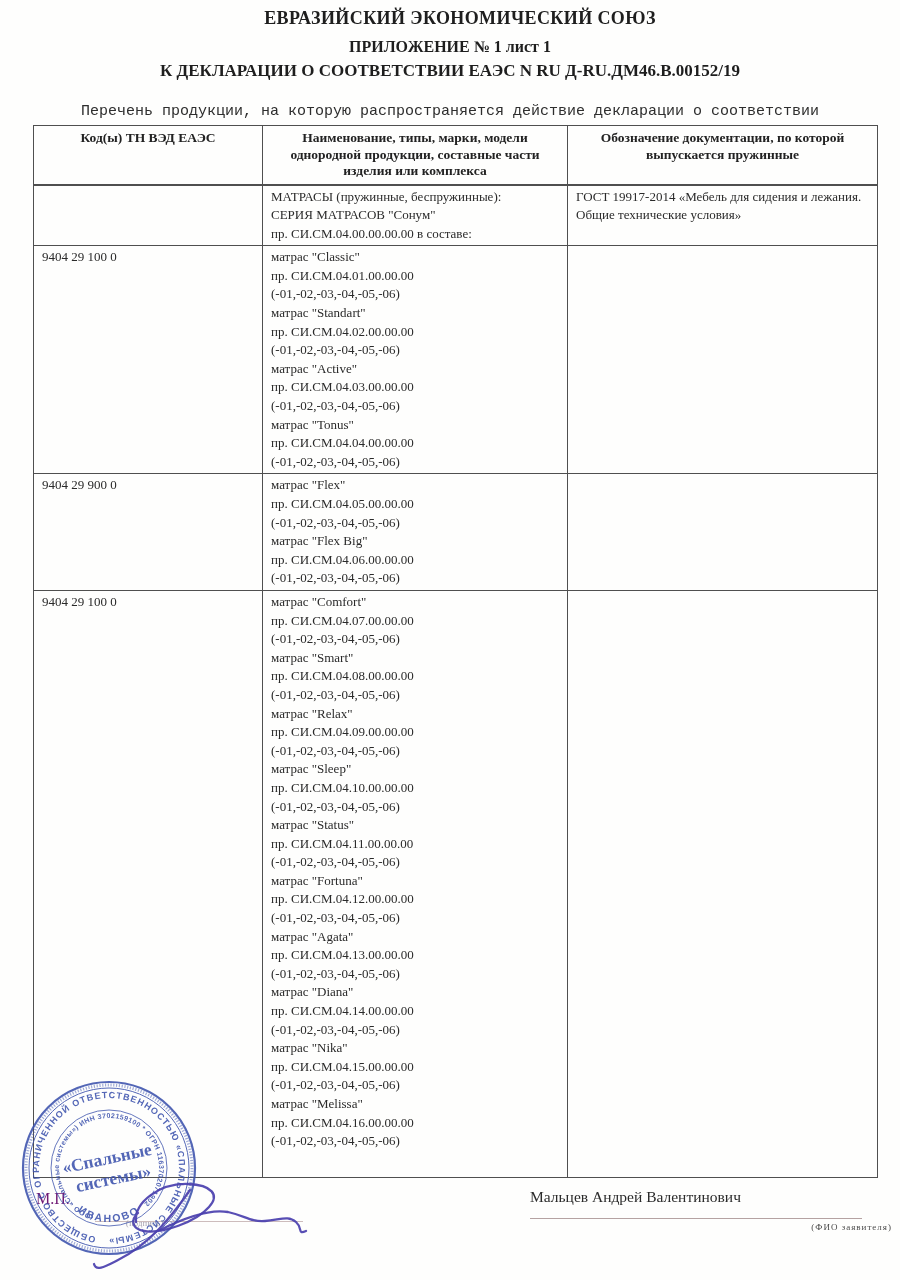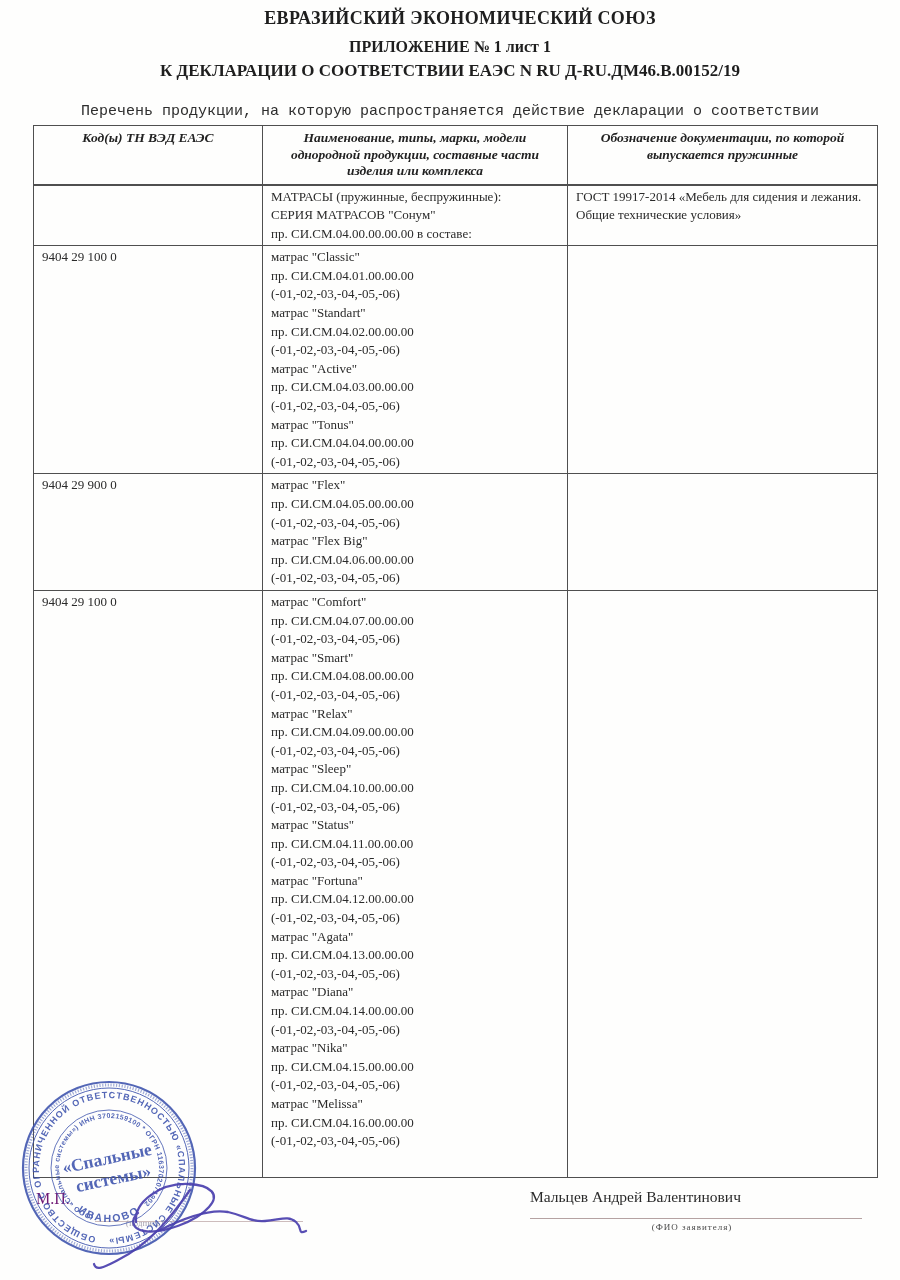--- a/index.html
+++ b/index.html
@@ -32,33 +32,33 @@
     vertical-align: top;
     font-size: 13px;
     line-height: 18.6px;
     padding: 2px 8px;
   }
   table.products th {
     font-size: 13.5px; font-weight: bold; text-align: center;
     line-height: 16.5px; padding: 4px 10px; height: 53px;
     color: #222;
   }
-  table.products thead th { border-bottom-width: 2px; font-style: italic; }
+  table.products thead th { border-bottom-width: 2px; }
   td.code-cell { font-size: 15px; padding-top: 3px; }
   td.products-cell div { white-space: nowrap; }
   tr.last-row td { padding-bottom: 26px; }
 
   .footer-name {
     position: absolute; left: 530px; top: 1188px; width: 332px;
     font-size: 15.5px; color: #2b2b2b;
   }
   .fio-line { position: absolute; left: 530px; top: 1218px; width: 332px; height: 1px; background: #b5a2a2; }
   .fio-caption {
-    position: absolute; left: 526px; top: 1222px; width: 332px;
-    text-align: center; font-size: 9px; letter-spacing: 1px; color: #4a4a4a;
+    position: absolute; left: 560px; top: 1222px; width: 332px;
+    text-align: right; font-size: 9px; letter-spacing: 1px; color: #4a4a4a;
   }
   .mp-label { position: absolute; left: 36px; top: 1190px; font-size: 16px; color: #701a75; }
   .sig-line { position: absolute; left: 95px; top: 1221px; width: 208px; height: 1px; background: #cdbcbc; }
   .sig-caption { position: absolute; left: 126px; top: 1219px; font-size: 8px; color: #9a96a8; letter-spacing: 0.5px; }
 
   .stamp-svg { position: absolute; left: 19px; top: 1078px; width: 180px; height: 180px; opacity: 0.88; }
   .stamp-svg text { fill: #3c52ad; }
   .stamp-svg circle { stroke: #3c52ad; fill: none; }
   .ring1-text { font-size: 9px; font-weight: bold; letter-spacing: 1.1px; font-family: "Liberation Sans", sans-serif; }
   .ring2-text { font-size: 7px; font-weight: bold; letter-spacing: 0.4px; font-family: "Liberation Sans", sans-serif; }

